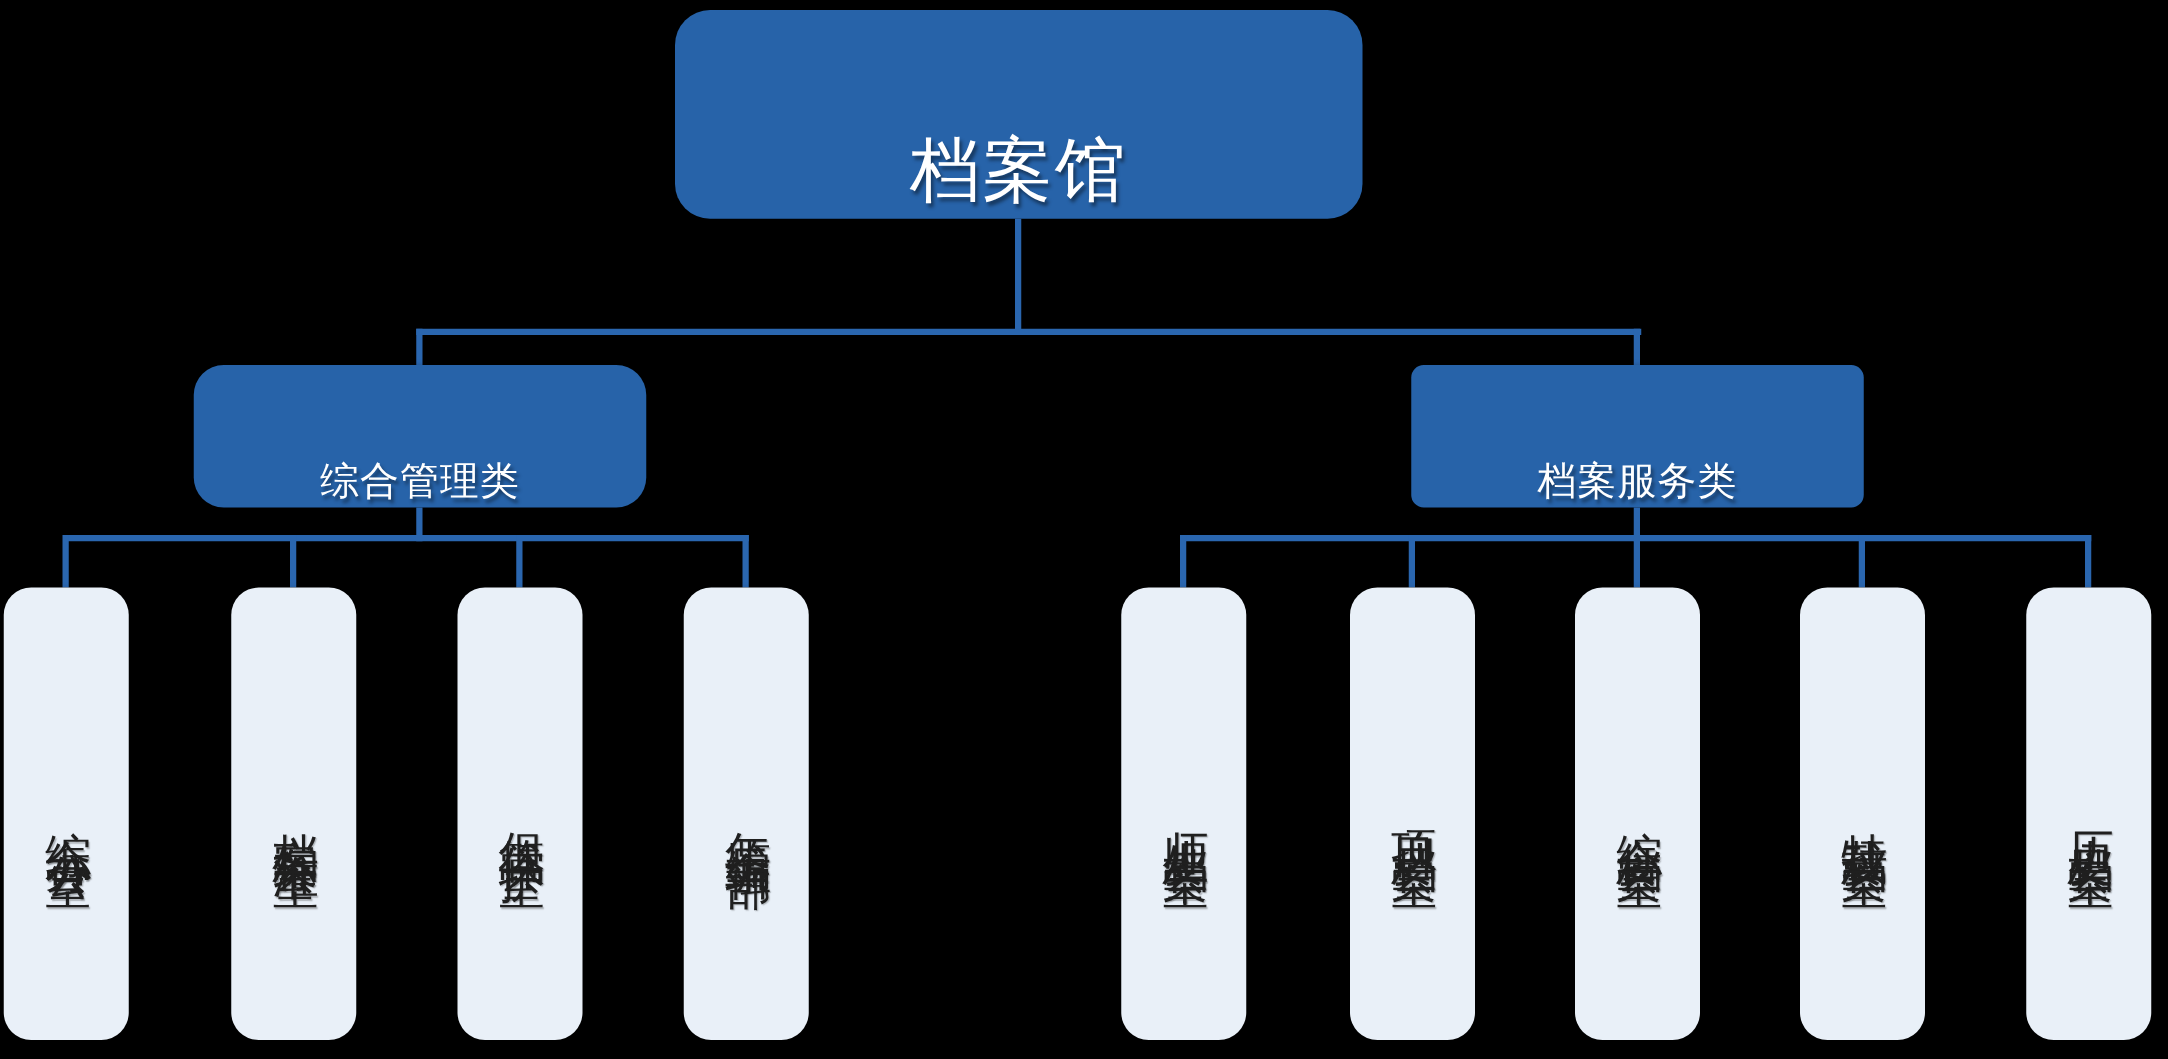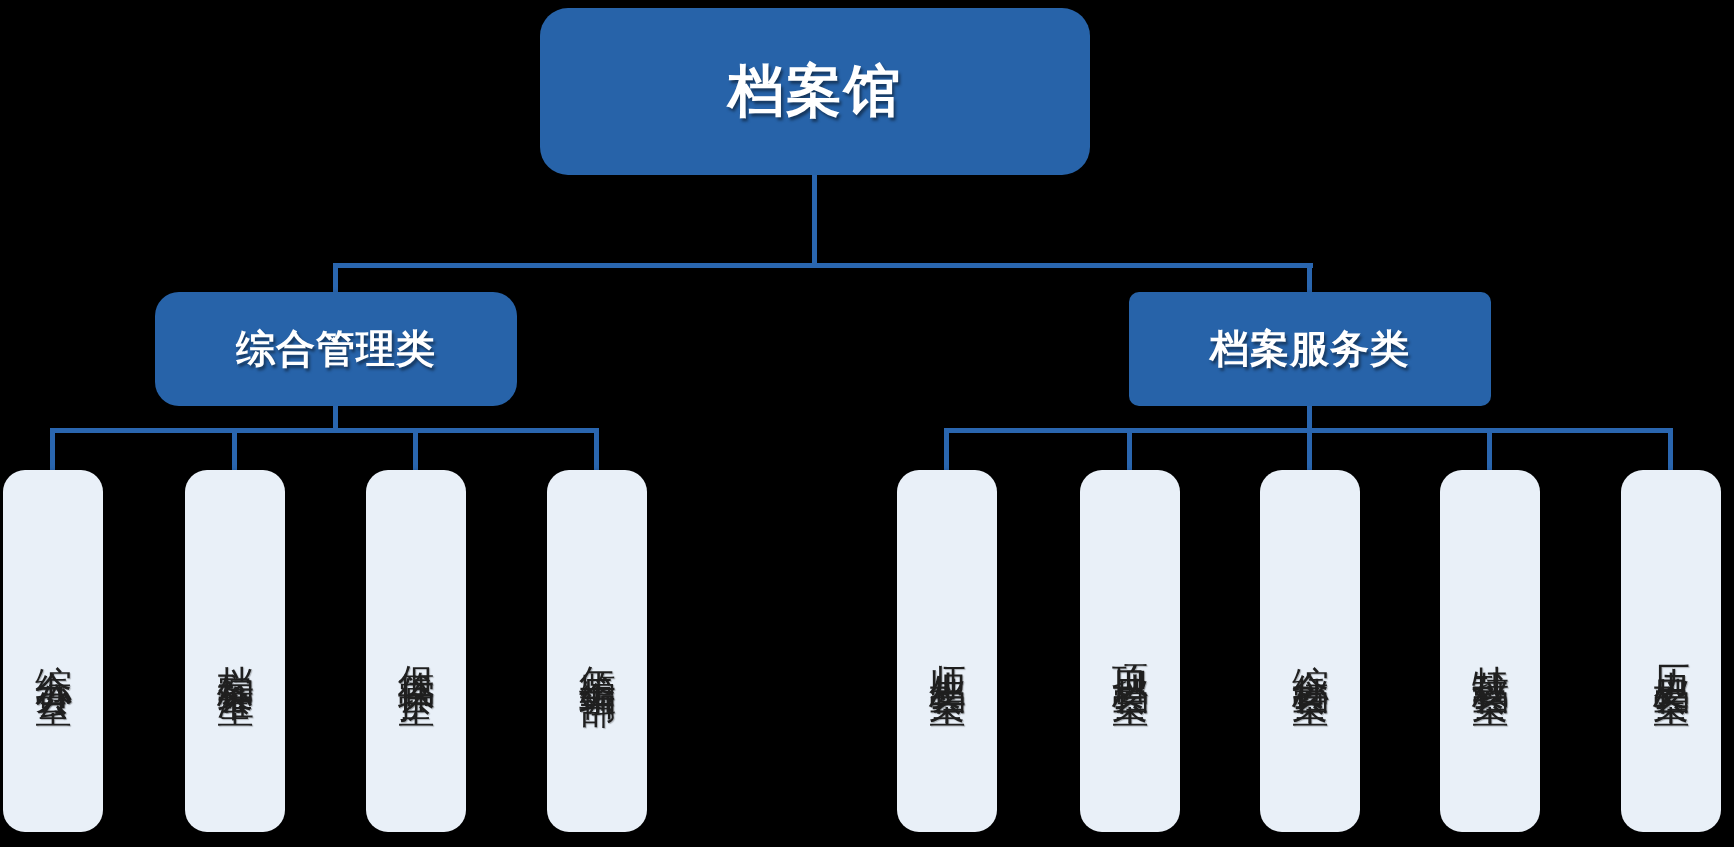--- a/index.html
+++ b/index.html
@@ -14,38 +14,38 @@
     height: 847px;
     background: var(--background, #000000);
     overflow: hidden;
   }
   
   .blue-node {
     position: absolute;
     background: var(--node-fill, #2763A9);
     color: var(--node-text, #ffffff);
     display: flex;
-    align-items: center;
+    align-items: flex-end;
     justify-content: center;
-    font-weight: bold;
+    font-weight: normal;
     text-shadow: 2px 3px 3px rgba(0,0,0,0.45);
     box-shadow: 0 3px 6px rgba(0,0,0,0.55);
   }
   #root-node {
     left: 540px; top: 8px;
     width: 550px; height: 167px;
     border-radius: 28px;
     font-size: 56px;
     letter-spacing: 2px;
   }
   .group-node {
     top: 292px;
     width: 362px; height: 114px;
     border-radius: 24px;
-    font-size: 39px;
+    font-size: 31px;
     letter-spacing: 1px;
   }
   #group-node-0 { left: 155px; }
   #group-node-1 { left: 1129px; border-radius: 10px; }
   
   .leaf-node {
     position: absolute;
     top: 470px;
     width: 100px; height: 362px;
     background: var(--leaf-fill, #E9F0F8);

